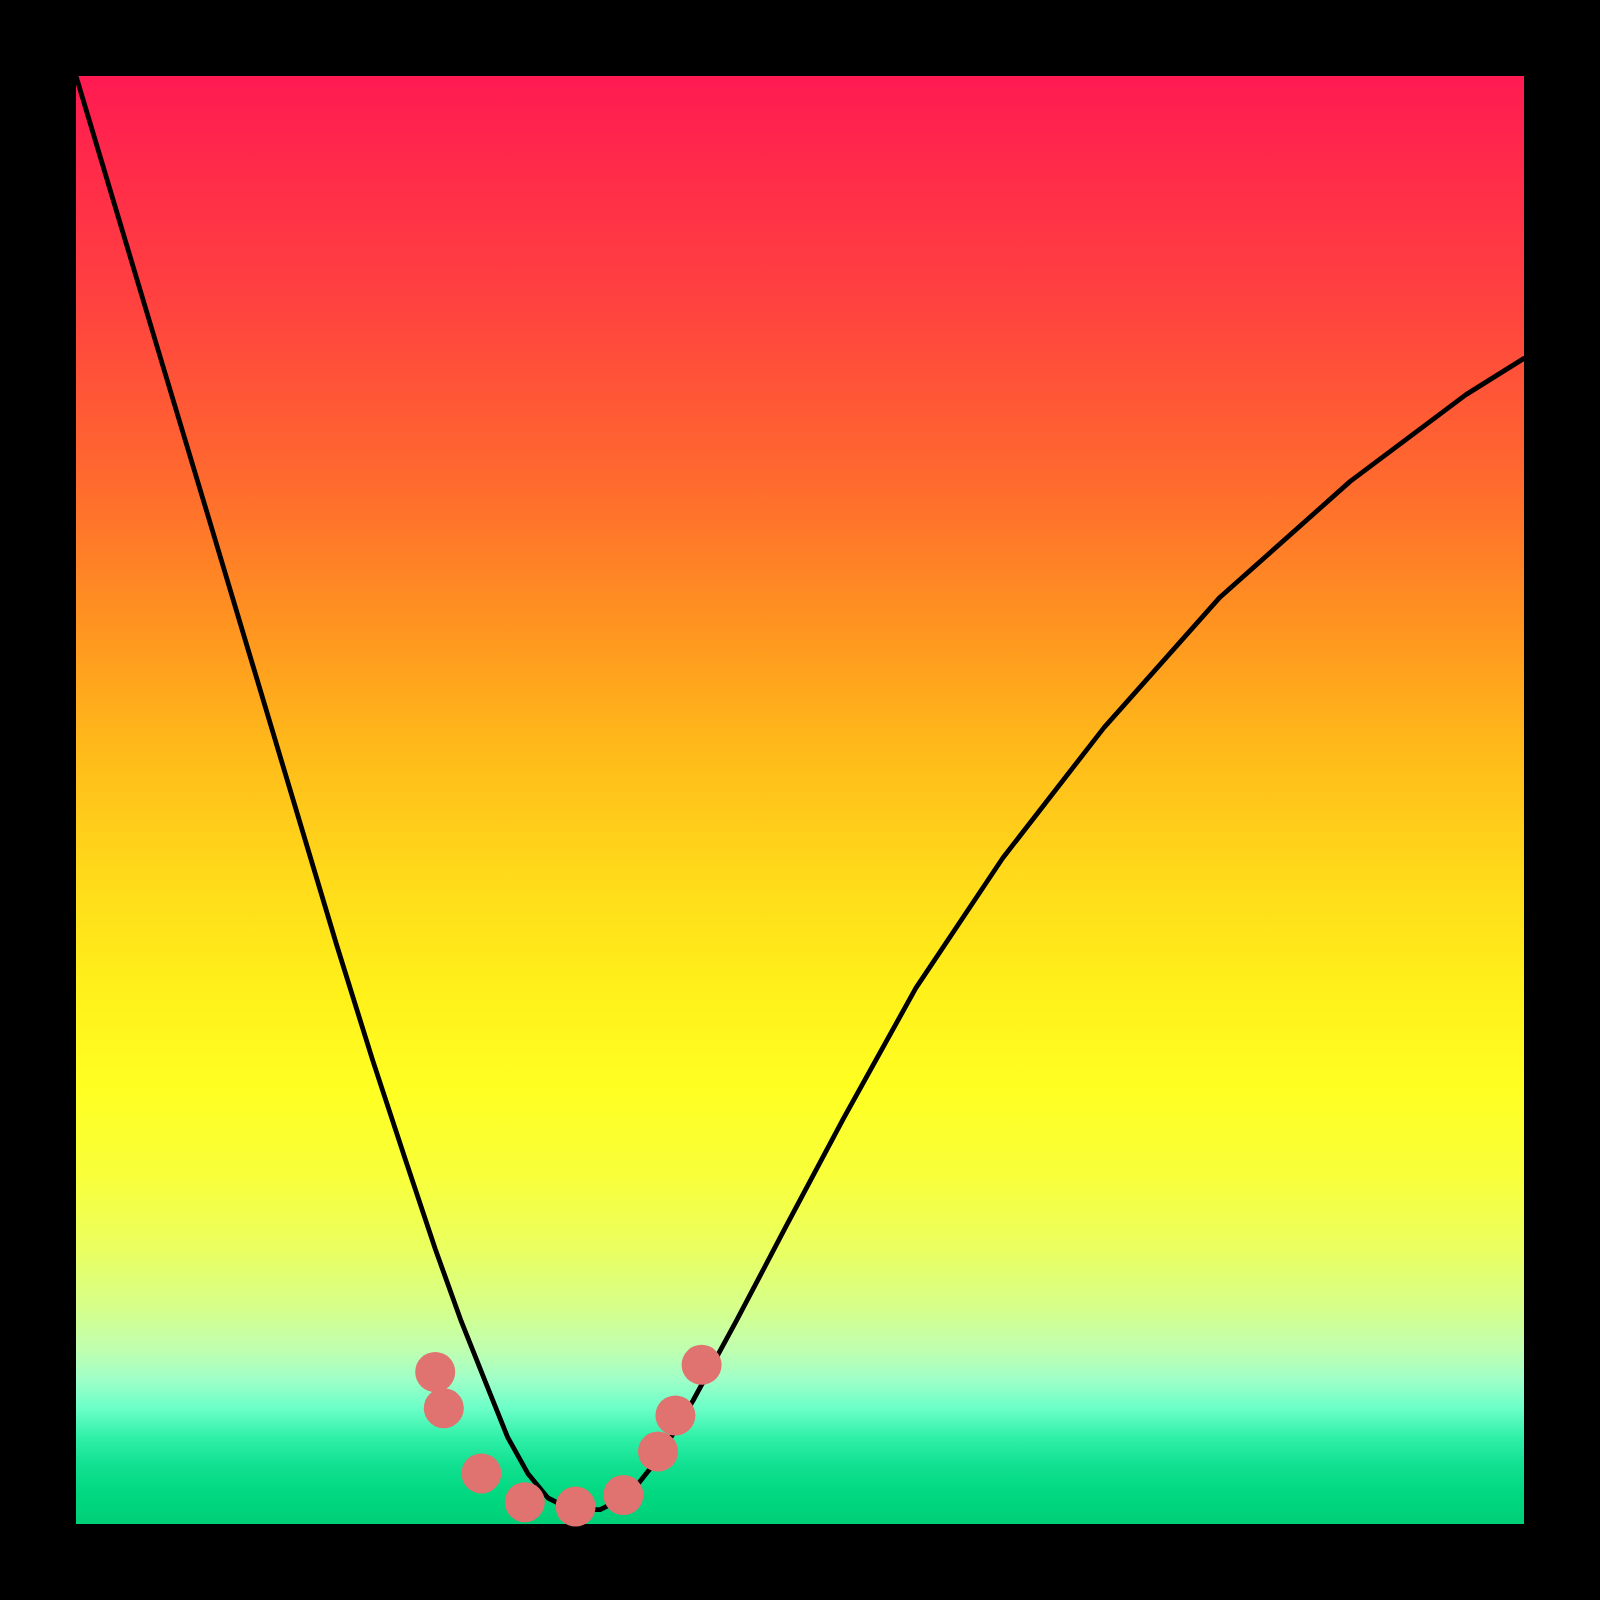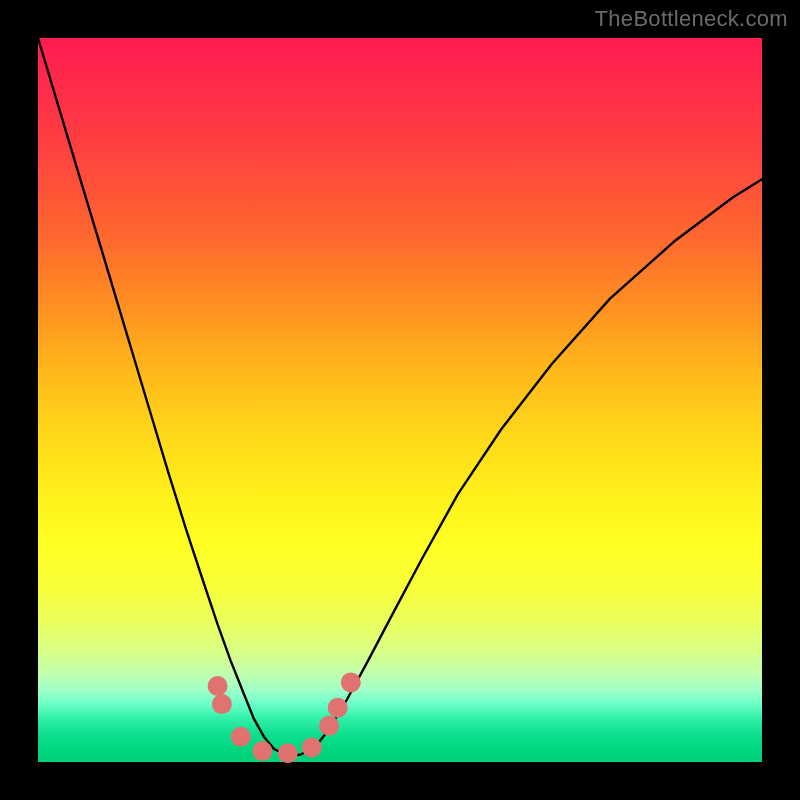--- a/index.html
+++ b/index.html
@@ -79,14 +79,13 @@
           <circle cx="224.4" cy="713.1" r="10" fill="#e0736f"></circle>
           <circle cx="249.8" cy="715.3" r="10" fill="#e0736f"></circle>
           <circle cx="273.7" cy="709.5" r="10" fill="#e0736f"></circle>
           <circle cx="291.0" cy="687.8" r="10" fill="#e0736f"></circle>
           <circle cx="299.7" cy="669.7" r="10" fill="#e0736f"></circle>
           <circle cx="312.8" cy="644.4" r="10" fill="#e0736f"></circle>
         </g>
     </svg>
 
   </div>
-  <div class="watermark">TheBottleneck.com</div>
 </div>
 
 </body></html>

